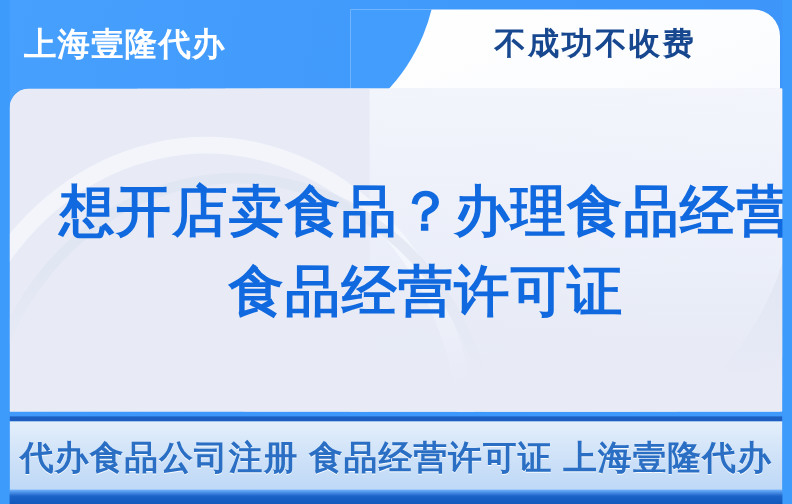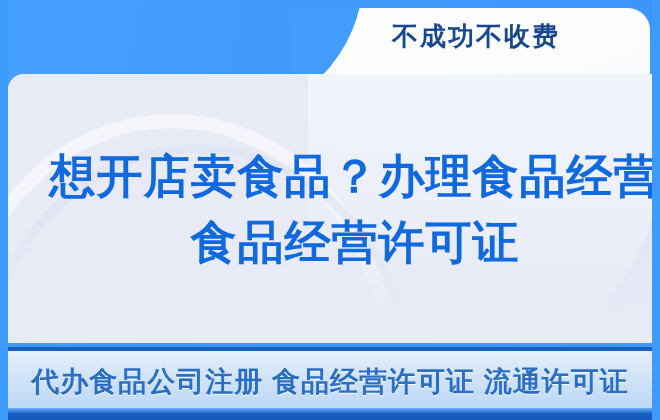--- a/index.html
+++ b/index.html
@@ -34,21 +34,21 @@
     overflow:hidden;
     z-index:3;
   }
   
   .panel-notch{
     position:absolute;left:-228px;top:-186px;width:300px;height:300px;
     border-radius:50%;
     background:#439dfc;
   }
   .slogan{
-    position:absolute;left:392px;top:18px;
+    position:absolute;left:412px;top:18px;
     font-size:26px;font-weight:bold;color:#17478f;
     letter-spacing:2px;line-height:36px;white-space:nowrap;
     z-index:7;
   }
 
   
   .card{
     position:absolute;left:8px;top:74px;width:644px;height:269px;
     background:#e8ebf6;
     border-top-left-radius:16px;
@@ -144,40 +144,41 @@
 <body>
 
 <div class="banner">
 
   <div class="header-strip"></div>
 
   <div class="white-panel">
     <div class="panel-notch"></div>
   </div>
 
+  <div class="logo-text">上海壹隆代办</div>
 
   <div class="slogan">不成功不收费</div>
 
   <div class="card">
     <div class="arc arc-1"></div>
     <div class="arc arc-2"></div>
     <div class="arc arc-3"></div>
     <div class="arc arc-4"></div>
     <div class="card-cover"></div>
     <div class="arc arc-ribbon"></div>
     <div class="arc arc-ribbon-2"></div>
     <div class="card-cover-2"></div>
   </div>
 
   <div class="title-wrap">
     <div class="title-line">想开店卖食品？办理食品经营</div>
     <div class="title-line">食品经营许可证</div>
   </div>
 
   <div class="kw-bar">
-    <div class="kw-text">代办食品公司注册 食品经营许可证 流通许可证</div>
+    <div class="kw-text">代办食品公司注册 食品经营许可证 上海壹隆代办</div>
   </div>
   <div class="kw-bottom-edge"></div>
 
   <div class="frame-left"></div>
   <div class="frame-right"></div>
 
 </div>
 
 </body></html>

